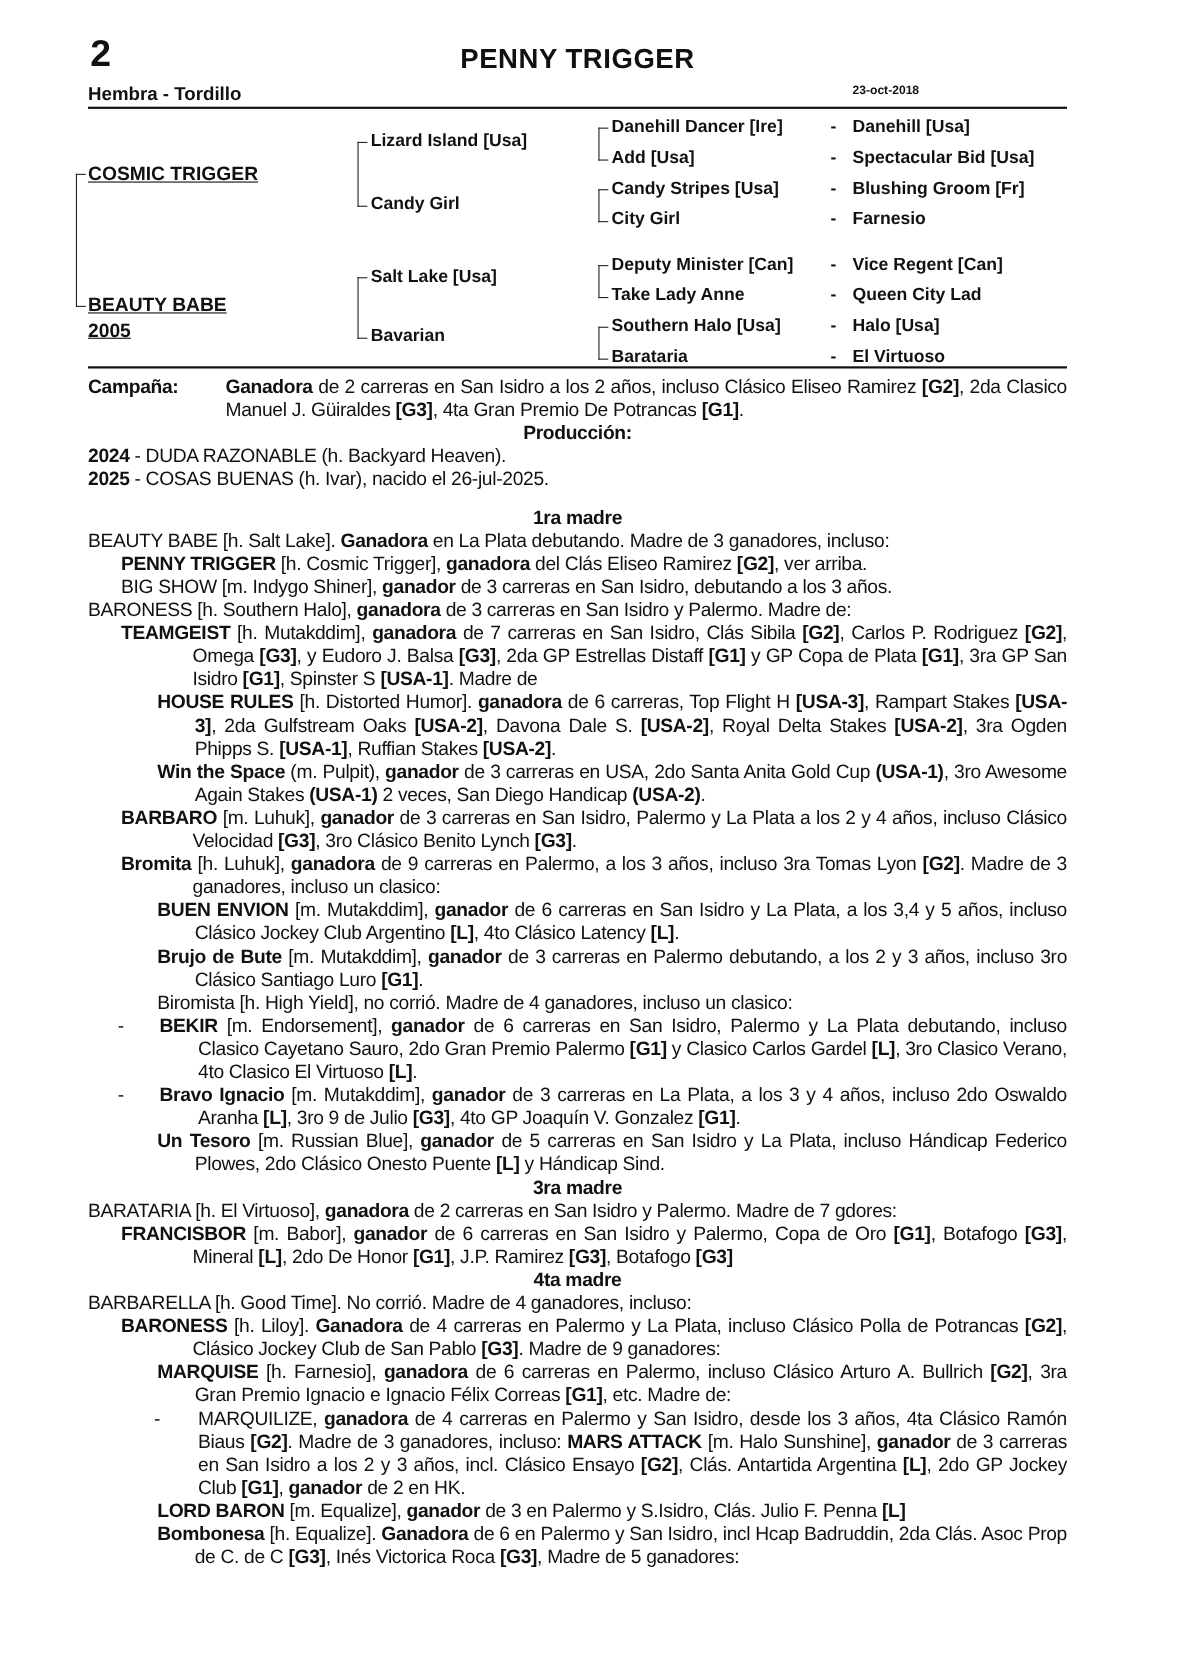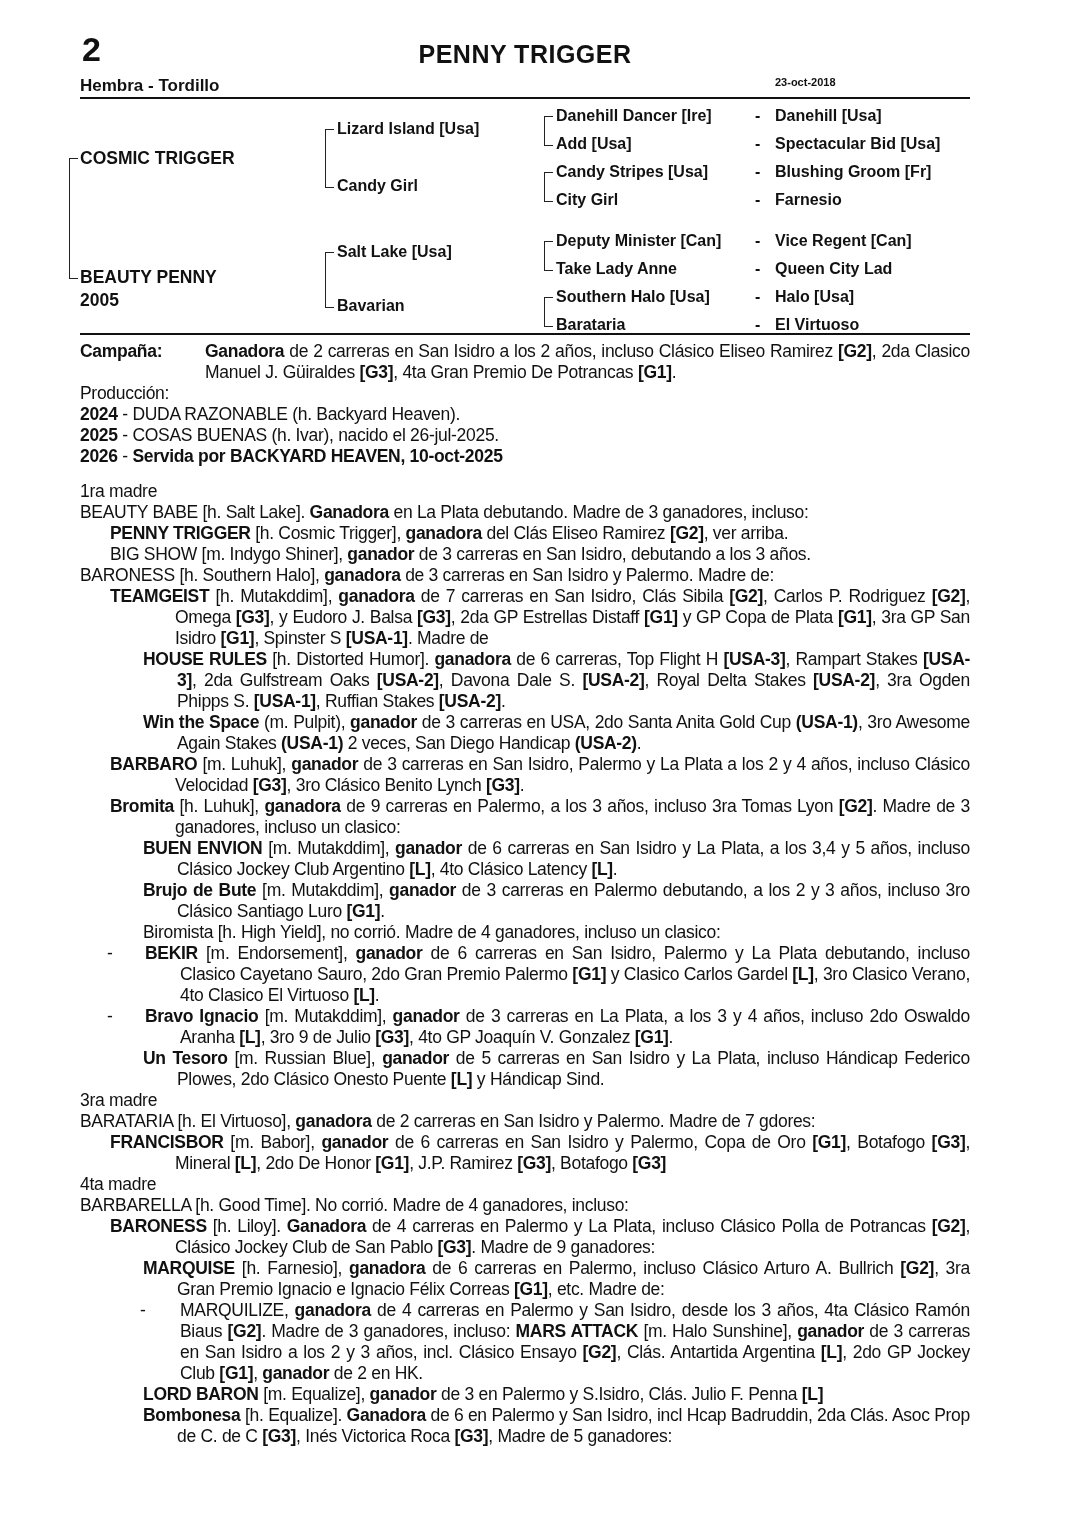--- a/index.html
+++ b/index.html
@@ -13,29 +13,29 @@
   .page-title{position:absolute;left:80px;top:40px;width:890px;text-align:center;
     font-size:25px;font-weight:700;letter-spacing:0.5px;}
   .sex-color{position:absolute;left:80px;top:76px;font-size:17px;font-weight:700;}
   .catalog-date{position:absolute;left:775px;top:76px;font-size:11px;font-weight:700;}
   .rule{position:absolute;left:80px;width:890px;border-top:2px solid #111;height:0;}
   .rule1{top:97px;}
   .rule2{top:333px;}
   
   .pedigree{position:absolute;left:0;top:100px;width:1080px;height:240px;}
   .ped{position:absolute;font-size:16px;font-weight:700;line-height:20px;white-space:nowrap;}
-  .ped.g1{font-size:17.5px;}
+  .ped.g1{font-size:17.5px;text-decoration:underline;}
   .dash{display:inline-block;width:20px;font-weight:700;}
   .br{position:absolute;width:8px;border-left:1.5px solid #222;border-top:1.5px solid #222;
       border-bottom:1.5px solid #222;}
   
   .main{position:absolute;left:80px;top:341px;width:890px;font-size:17.5px;
         line-height:21px;letter-spacing:-0.3px;}
   .para{margin:0;text-align:justify;}
-  .sect-head{font-weight:400;text-align:left;}
+  .sect-head{font-weight:700;text-align:center;}
   .campaign{padding-left:125px;text-indent:-125px;}
   .campaign .label{display:inline-block;width:125px;text-indent:0;}
   .l0{padding-left:65px;text-indent:-65px;}
   .l1{padding-left:95px;text-indent:-65px;}
   .l2{padding-left:97px;text-indent:-34px;}
   .dash1{padding-left:100px;text-indent:-73px;}
   .dash2{padding-left:100px;text-indent:-40px;}
   .marker{display:inline-block;text-indent:0;}
   .m1{width:38px;}
   .m2{width:40px;}
@@ -56,21 +56,21 @@
 
     <div class="br" style="left:69px;top:58px;height:119px"></div>
     <div class="br" style="left:325px;top:29px;height:57px"></div>
     <div class="br" style="left:325px;top:152px;height:54px"></div>
     <div class="br" style="left:544px;top:16px;height:28px"></div>
     <div class="br" style="left:544px;top:72px;height:28px"></div>
     <div class="br" style="left:544px;top:141px;height:28px"></div>
     <div class="br" style="left:544px;top:197px;height:28px"></div>
 
     <span class="ped g1" style="left:80px;top:48px">COSMIC TRIGGER</span>
-    <span class="ped g1" style="left:80px;top:167px">BEAUTY PENNY</span>
+    <span class="ped g1" style="left:80px;top:167px">BEAUTY BABE</span>
     <span class="ped g1" style="left:80px;top:190px">2005</span>
 
     <span class="ped" style="left:337px;top:19px">Lizard Island [Usa]</span>
     <span class="ped" style="left:337px;top:76px">Candy Girl</span>
     <span class="ped" style="left:337px;top:142px">Salt Lake [Usa]</span>
     <span class="ped" style="left:337px;top:196px">Bavarian</span>
 
     <span class="ped" style="left:556px;top:6px">Danehill Dancer [Ire]</span>
     <span class="ped" style="left:556px;top:34px">Add [Usa]</span>
     <span class="ped" style="left:556px;top:62px">Candy Stripes [Usa]</span>
@@ -91,21 +91,20 @@
   </div>
 
   <div class="rule rule2"></div>
 
   <div class="main">
     <p class="para campaign"><span class="label b">Campaña:</span><span><span class="b">Ganadora</span><span> de 2 carreras en San Isidro a los 2 años, incluso Clásico Eliseo Ramirez </span><span class="b">[G2]</span><span>, 2da Clasico Manuel J. Güiraldes </span><span class="b">[G3]</span><span>, 4ta Gran Premio De Potrancas </span><span class="b">[G1]</span><span>.</span></span></p>
     <p class="para sect-head">Producción:</p>
     <div>
         <p class="para"><span class="b">2024</span><span> - DUDA RAZONABLE (h. Backyard Heaven).</span></p>
         <p class="para"><span class="b">2025</span><span> - COSAS BUENAS (h. Ivar), nacido el 26-jul-2025.</span></p>
-        <p class="para"><span class="b">2026</span><span> - </span><span class="b">Servida por BACKYARD HEAVEN, 10-oct-2025</span></p>
       </div>
     <div class="families">
         <p class="para sect-head">1ra madre</p>
         <p class="para l0"><span>BEAUTY BABE [h. Salt Lake]. </span><span class="b">Ganadora</span><span> en La Plata debutando. Madre de 3 ganadores, incluso:</span></p>
         <p class="para l1"><span class="b">PENNY TRIGGER</span><span> [h. Cosmic Trigger], </span><span class="b">ganadora</span><span> del Clás Eliseo Ramirez </span><span class="b">[G2]</span><span>, ver arriba.</span></p>
         <p class="para l1"><span>BIG SHOW [m. Indygo Shiner], </span><span class="b">ganador</span><span> de 3 carreras en San Isidro, debutando a los 3 años.</span></p>
         <p class="para l0"><span>BARONESS [h. Southern Halo], </span><span class="b">ganadora</span><span> de 3 carreras en San Isidro y Palermo. Madre de:</span></p>
         <p class="para l1"><span class="b">TEAMGEIST</span><span> [h. Mutakddim], </span><span class="b">ganadora</span><span> de 7 carreras en San Isidro, Clás Sibila </span><span class="b">[G2]</span><span>, Carlos P. Rodriguez </span><span class="b">[G2]</span><span>, Omega </span><span class="b">[G3]</span><span>, y Eudoro J. Balsa </span><span class="b">[G3]</span><span>, 2da GP Estrellas Distaff </span><span class="b">[G1]</span><span> y GP Copa de Plata </span><span class="b">[G1]</span><span>, 3ra GP San Isidro </span><span class="b">[G1]</span><span>, Spinster S </span><span class="b">[USA-1]</span><span>. Madre de</span></p>
         <p class="para l2"><span class="b">HOUSE RULES</span><span> [h. Distorted Humor]. </span><span class="b">ganadora</span><span> de 6 carreras, Top Flight H </span><span class="b">[USA-3]</span><span>, Rampart Stakes </span><span class="b">[USA-3]</span><span>, 2da Gulfstream Oaks </span><span class="b">[USA-2]</span><span>, Davona Dale S. </span><span class="b">[USA-2]</span><span>, Royal Delta Stakes </span><span class="b">[USA-2]</span><span>, 3ra Ogden Phipps S. </span><span class="b">[USA-1]</span><span>, Ruffian Stakes </span><span class="b">[USA-2]</span><span>.</span></p>
         <p class="para l2"><span class="b">Win the Space</span><span> (m. Pulpit), </span><span class="b">ganador</span><span> de 3 carreras en USA, 2do Santa Anita Gold Cup </span><span class="b">(USA-1)</span><span>, 3ro Awesome Again Stakes </span><span class="b">(USA-1)</span><span> 2 veces, San Diego Handicap </span><span class="b">(USA-2)</span><span>.</span></p>

